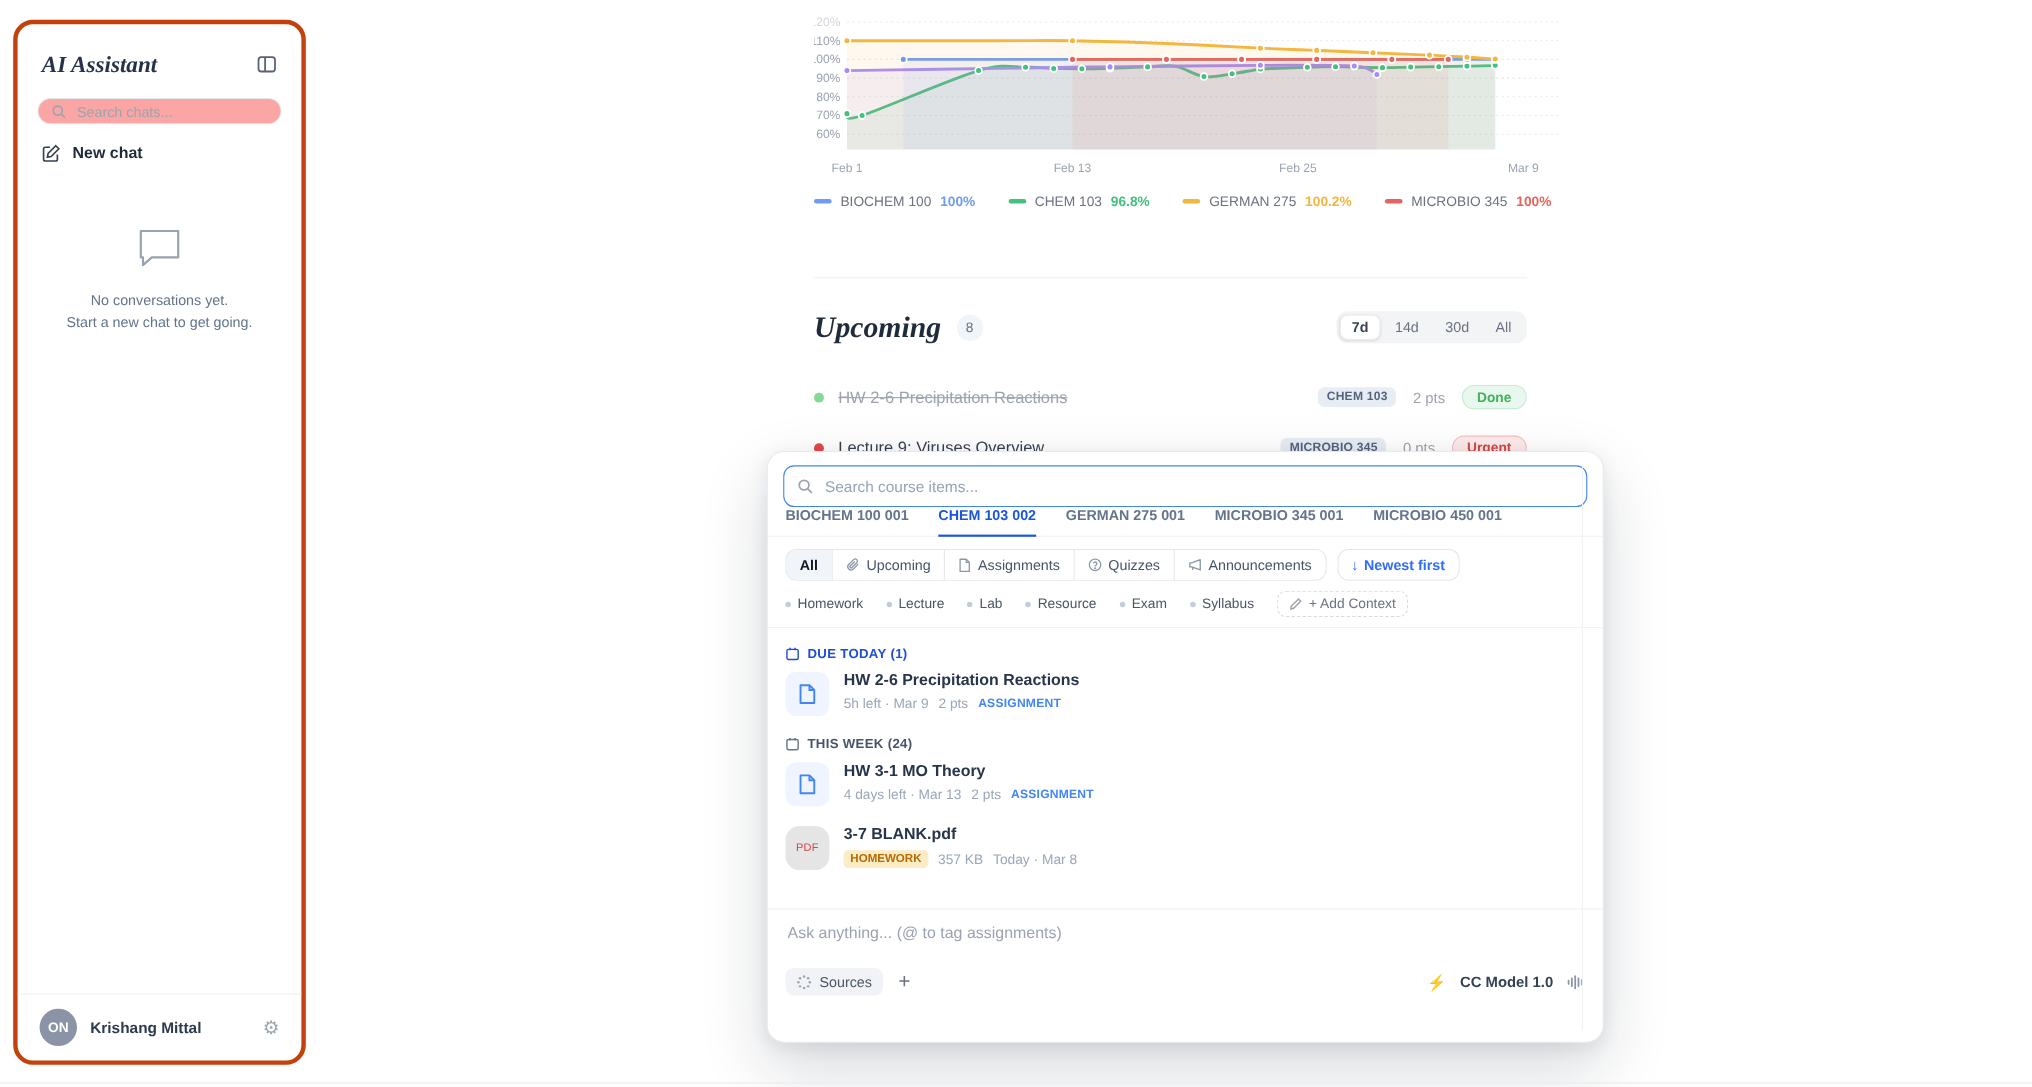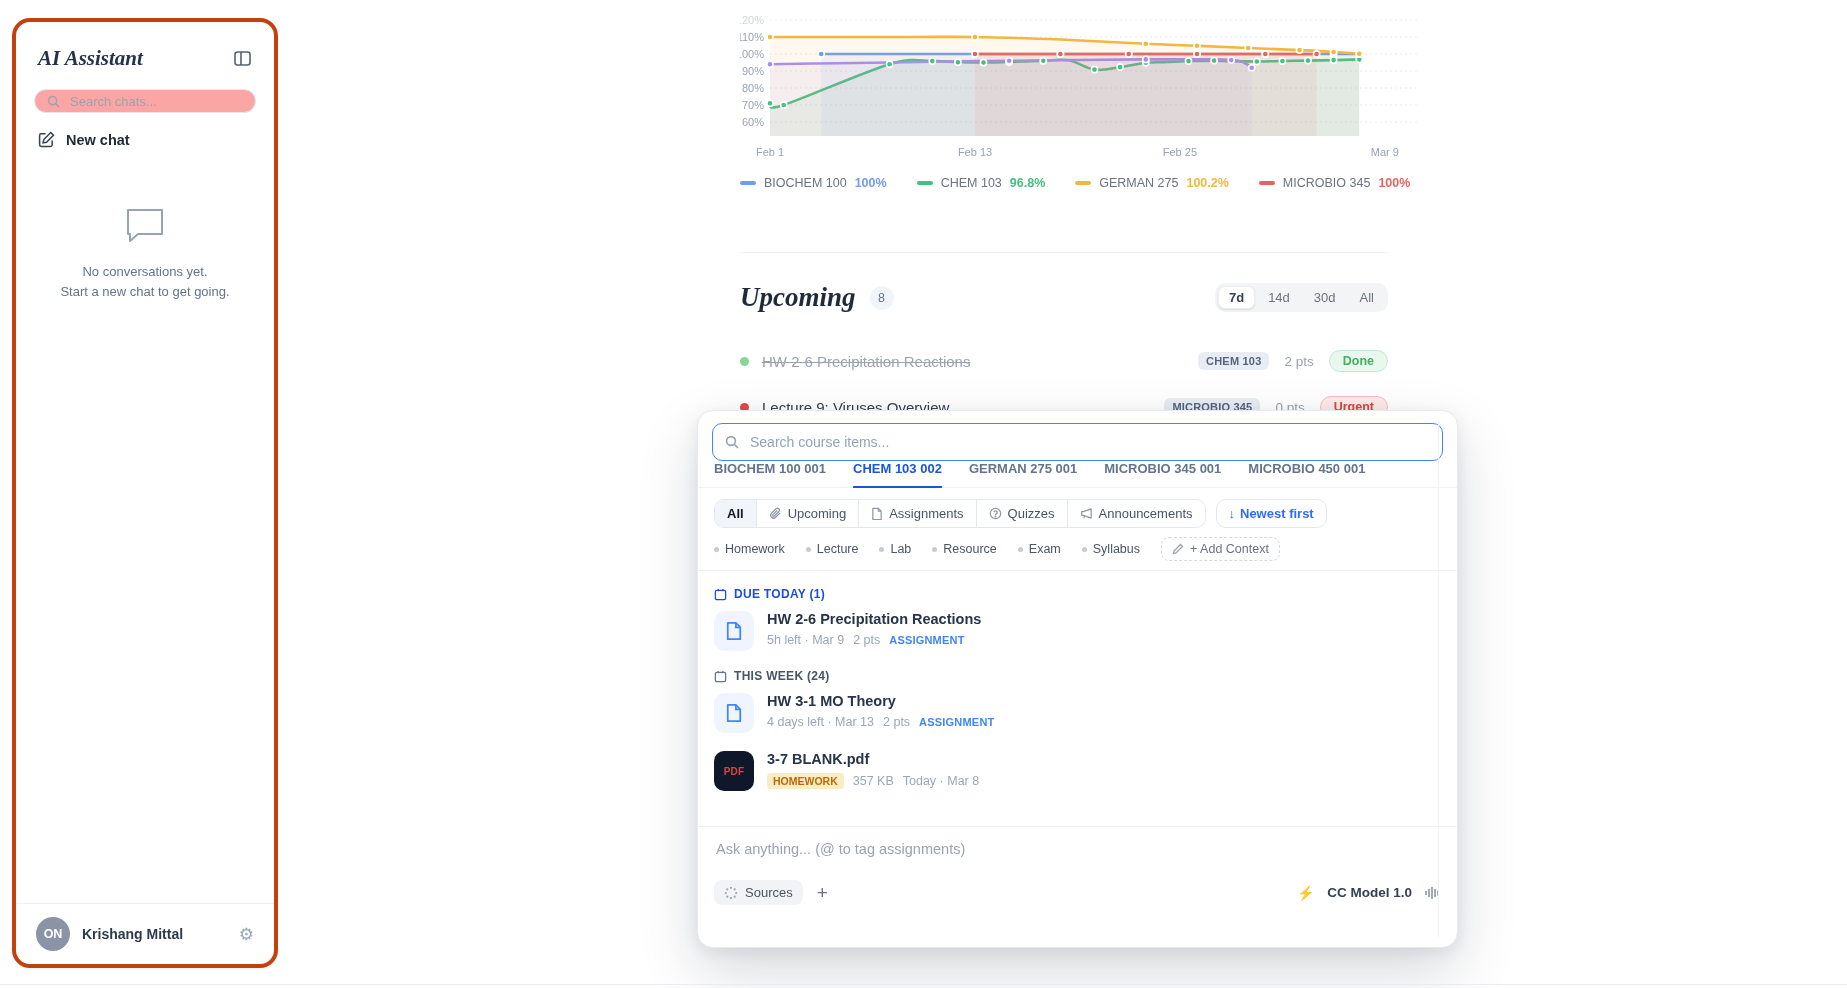--- a/index.html
+++ b/index.html
@@ -95,21 +95,21 @@
     padding:4px 10px;font-size:12.5px;color:#6b7280;cursor:pointer;}
   .m-div{margin-top:9px;height:1px;background:#eef1f5;}
   .m-list{padding:10px 16px 0 16px;height:245px;overflow:hidden;position:relative;}
   .sec-header{display:flex;align-items:center;gap:7px;font-size:12px;font-weight:700;letter-spacing:.3px;margin:6px 0 2px 0;}
   .sec-header.blue{color:#1d4ed8;}
   .sec-header.slate{color:#475569;}
   .sec-header.slate .sec-icon{color:#64748b;}
   .m-item{display:flex;gap:13px;margin:10px 0 18px 0;cursor:pointer;}
   .item-icon{width:40px;height:40px;border-radius:10px;flex:none;display:flex;align-items:center;justify-content:center;}
   .item-icon.doc{background:#eff4fe;color:#4285f4;}
-  .item-icon.pdf{background:#0f172a;color:#d64545;font-size:10px;font-weight:700;letter-spacing:.2px;}
+  .item-icon.pdf{background:#e5e5e5;color:#d64545;font-size:10px;font-weight:400;letter-spacing:.2px;border-radius:13px;}
   .item-title{font-size:14.5px;font-weight:600;color:#273449;}
   .item-meta{margin-top:6px;display:flex;align-items:center;gap:9px;}
   .meta-text{font-size:12.5px;color:#9aa7b8;}
   .type-label{font-size:11px;font-weight:700;color:#4285f4;letter-spacing:.2px;}
   .hw-badge{background:#fcecc5;color:#b96a00;font-size:10.5px;font-weight:700;border-radius:4px;padding:2px 6px;}
   .composer-div{height:1px;background:#eef1f5;}
   .composer{padding:13px 16px 0 16px;}
   .composer input{border:none;outline:none;width:100%;font-size:14.5px;font-family:inherit;color:#374151;background:transparent;}
   .composer input::placeholder{color:#9aa3af;}
   .m-toolbar{display:flex;align-items:center;padding:22px 16px 0 16px;}

